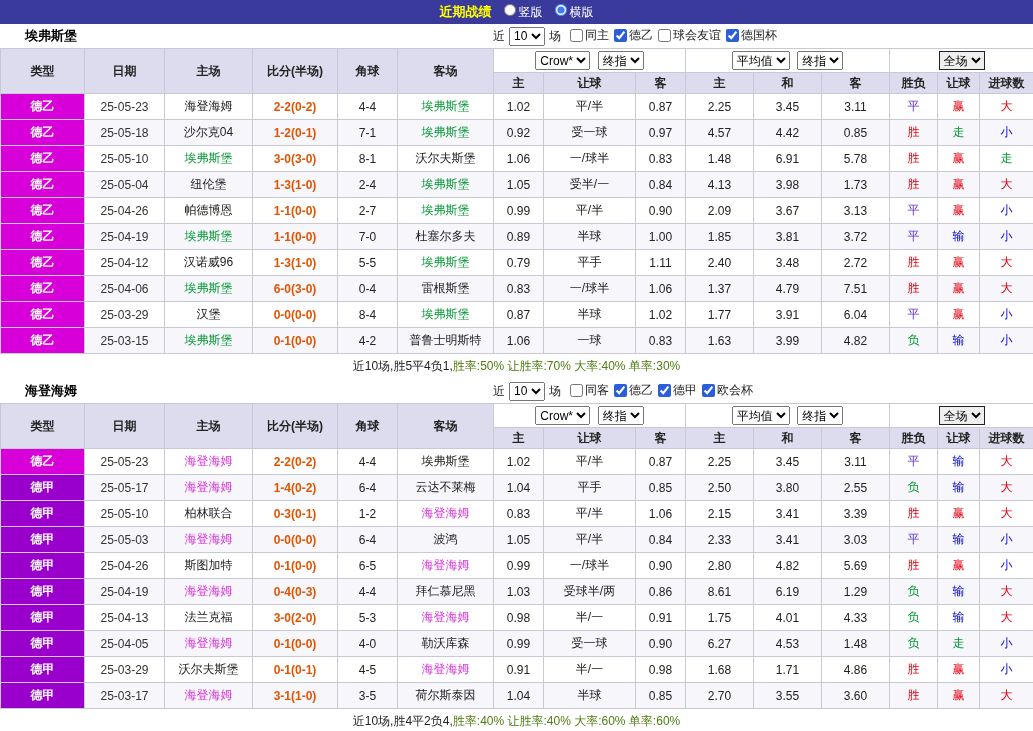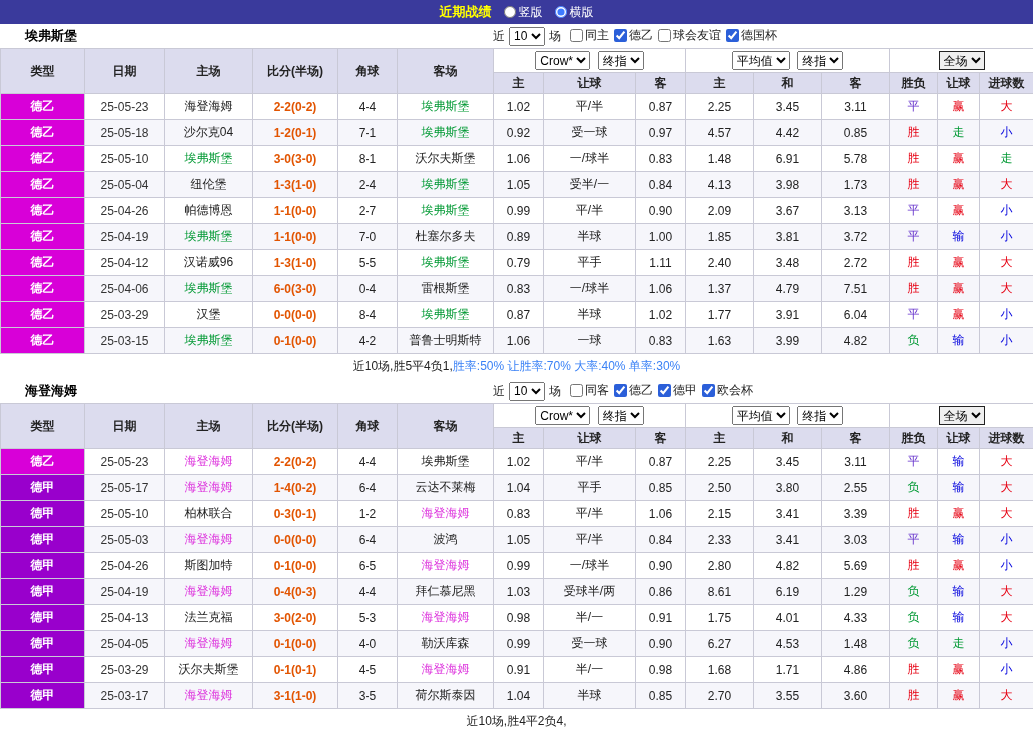--- a/index.html
+++ b/index.html
@@ -3,21 +3,21 @@
 <meta charset="utf-8">
 <style>
   * { margin:0; padding:0; box-sizing:border-box; }
   body {
     width:1033px; background:#fff; color:#222;
     font-family:"Liberation Sans","DejaVu Sans",sans-serif; font-size:12px;
   }
   
   .topbar { height:24px; background:#3a3a9c; display:flex; align-items:center; justify-content:center; gap:12px; }
   .topbar .title { color:#ffff00; font-weight:bold; font-size:13px; }
-  .topbar label { color:#fff; display:inline-flex; align-items:center; gap:3px; cursor:pointer; }
+  .topbar label { color:#fff; display:inline-flex; align-items:flex-start; gap:3px; cursor:pointer; }
   .topbar input[type=radio] { width:12px; height:12px; margin:0; accent-color:#3d7bff; }
   
   .filterbar { height:24px; display:flex; align-items:center; }
   .team-name { width:493px; padding-left:25px; font-weight:bold; font-size:13px; color:#000; }
   .filter-controls { display:flex; align-items:center; gap:4px; white-space:nowrap; }
   .filter-controls select { height:19px; font-size:12px; font-family:inherit; }
   .cb { display:inline-flex; align-items:center; margin-left:5px; cursor:pointer; }
   .cb input { width:13px; height:13px; margin:0 2px 0 0; accent-color:#2b5fd9; }
   
   table.stats { width:1033px; border-collapse:collapse; table-layout:fixed; }
@@ -28,21 +28,21 @@
   .stats thead th.selcell { background:#fff; font-weight:normal; }
   .selcell select { height:19px; font-size:12px; font-family:inherit; margin:0 2px; }
   .selcell select.strong { border:1px solid #222; }
   .stats tbody td { height:26px; background:#fff; }
   .stats tbody tr:nth-child(even) td { background:#f6f6fb; }
   .stats tbody td.league { color:#fff; font-weight:bold; }
   .stats tbody td.date { color:#333; }
   .stats tbody td.score { font-weight:bold; }
   
   .summary { height:25px; display:flex; align-items:center; justify-content:center; }
-  .summary .stats-red { color:#3b82f6; }
+  .summary .stats-red { color:#4d7c0f; }
 </style>
 </head>
 <body>
 
 <header class="topbar">
   <span class="title">近期战绩</span>
   <label>
     <input type="radio" name="layout" style="">
     <span>竖版</span>
   </label>
@@ -543,14 +543,15 @@
           <td>3.55</td>
           <td>3.60</td>
           <td style="color: rgb(230, 0, 18);">胜</td>
           <td style="color: rgb(230, 0, 18);">赢</td>
           <td style="color: rgb(230, 0, 18);">大</td>
         </tr>
       </tbody>
   </table>
   <div class="summary">
     <span>近10场,胜4平2负4, </span>
+    <span class="stats-red">胜率:40% 让胜率:40% 大率:60% 单率:60%</span>
   </div>
 </section>
 
 </body></html>

